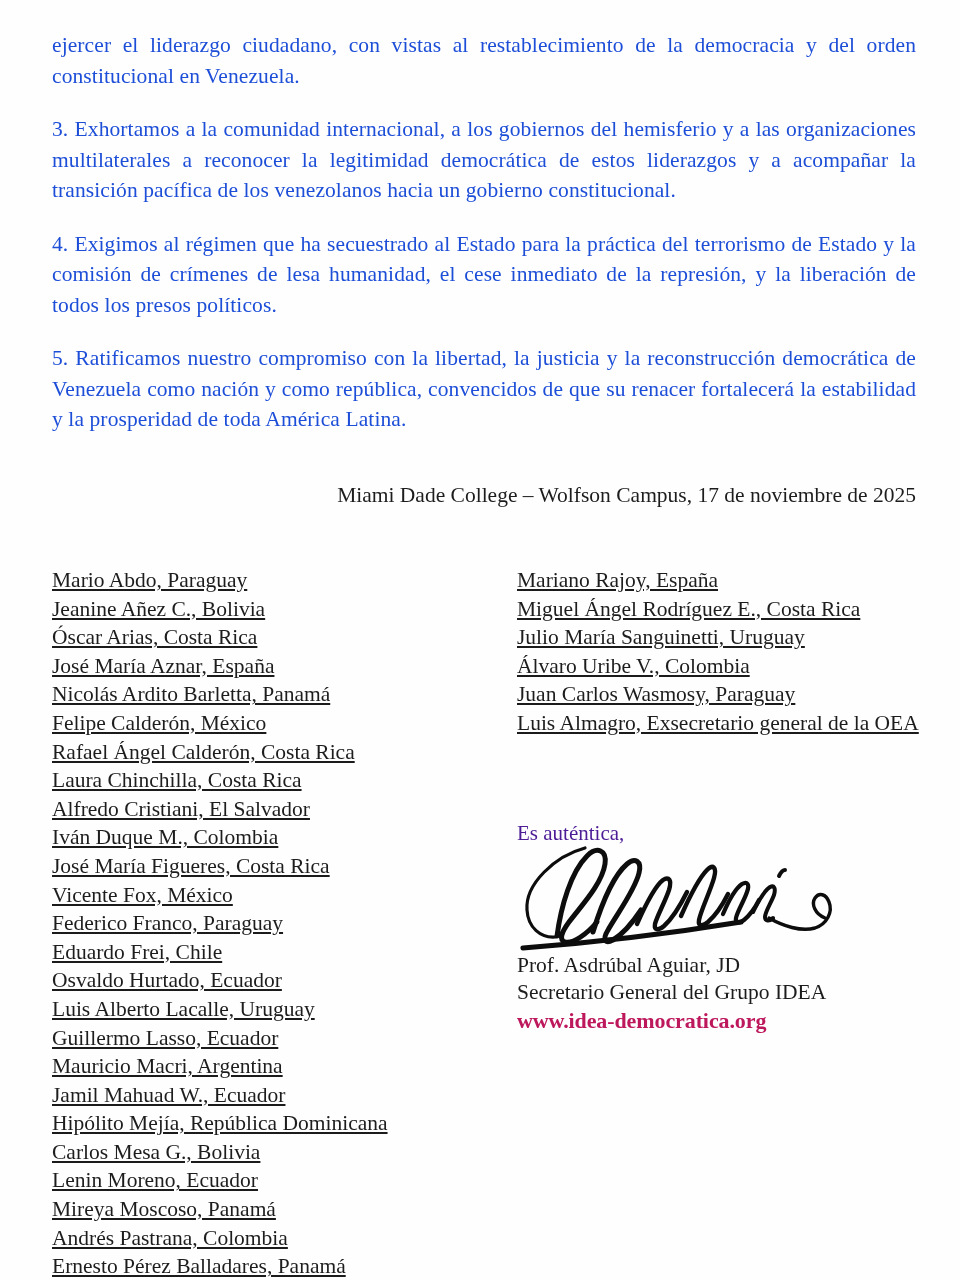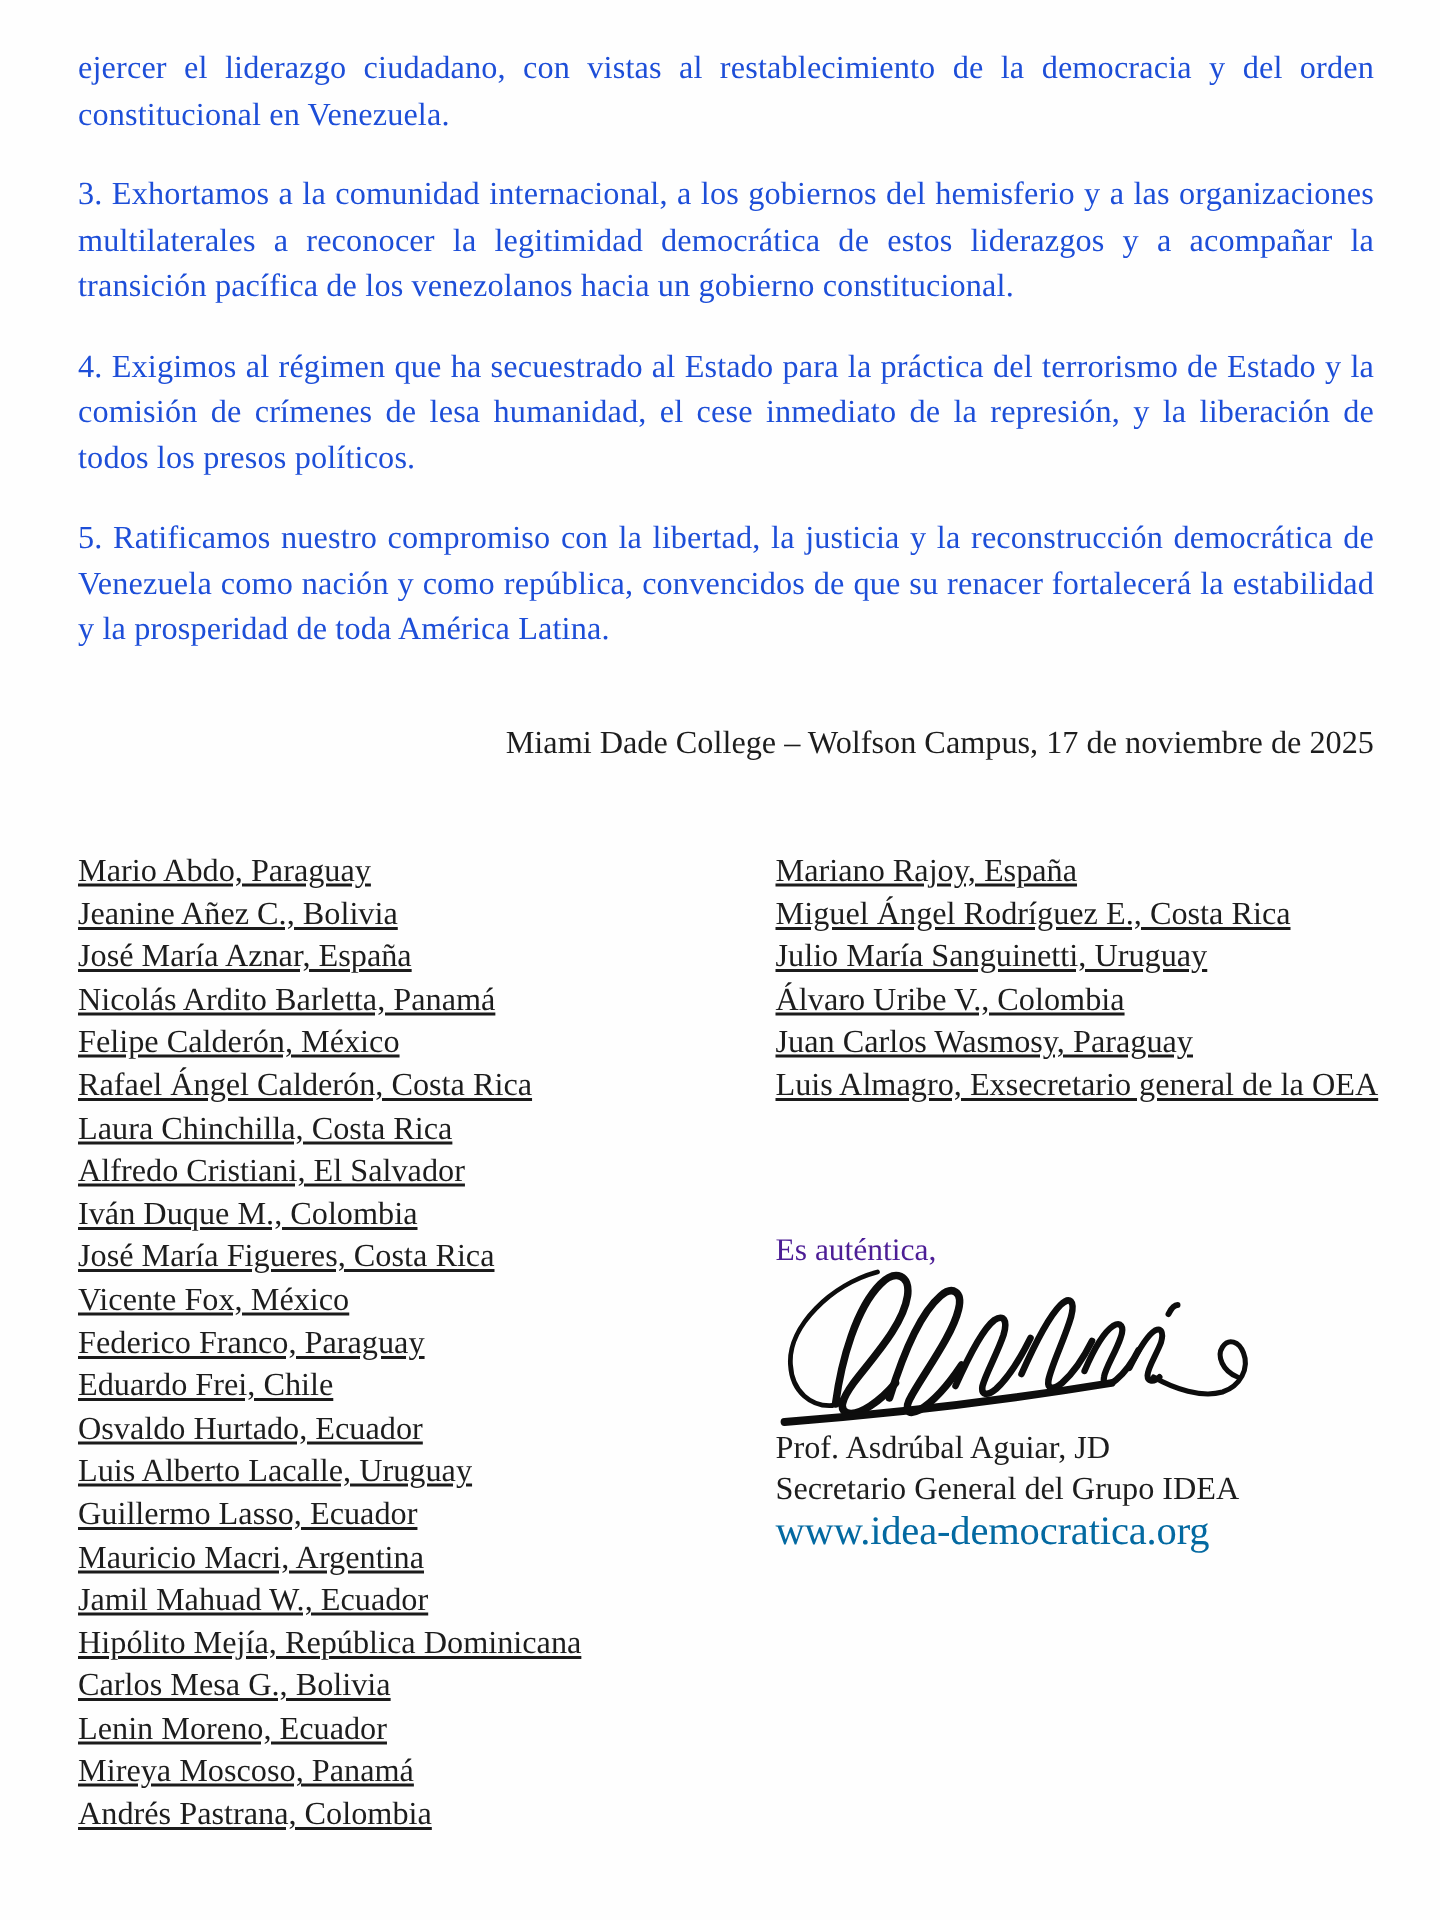--- a/index.html
+++ b/index.html
@@ -101,24 +101,24 @@
     display: block;
     margin: -6px 0 0 -2px;
   }
   .sig-name, .sig-role {
     font-size: 21.5px;
     line-height: 27px;
     color: #1d1d1d;
     white-space: nowrap;
   }
   .sig-url {
-    font-size: 27px;
+    font-size: 22px;
     line-height: 29px;
-    font-weight: normal;
-    color: #0369a1;
+    font-weight: bold;
+    color: #be185d;
     white-space: nowrap;
     letter-spacing: -0.1px;
   }
 </style>
 </head>
 <body>
 
 <div class="page">
 
   <div class="body-block">
@@ -129,20 +129,21 @@
   </div>
 
   <div class="dateline">Miami Dade College – Wolfson Campus, 17 de noviembre de 2025</div>
 
   <div class="signatories">
 
     <div class="sig-col left">
       <ul class="sig-list">
         <li class="sig-item">Mario Abdo, Paraguay</li>
         <li class="sig-item">Jeanine Añez C., Bolivia</li>
+        <li class="sig-item">Óscar Arias, Costa Rica</li>
         <li class="sig-item">José María Aznar, España</li>
         <li class="sig-item">Nicolás Ardito Barletta, Panamá</li>
         <li class="sig-item">Felipe Calderón, México</li>
         <li class="sig-item">Rafael Ángel Calderón, Costa Rica</li>
         <li class="sig-item">Laura Chinchilla, Costa Rica</li>
         <li class="sig-item">Alfredo Cristiani, El Salvador</li>
         <li class="sig-item">Iván Duque M., Colombia</li>
         <li class="sig-item">José María Figueres, Costa Rica</li>
         <li class="sig-item">Vicente Fox, México</li>
         <li class="sig-item">Federico Franco, Paraguay</li>
@@ -150,20 +151,21 @@
         <li class="sig-item">Osvaldo Hurtado, Ecuador</li>
         <li class="sig-item">Luis Alberto Lacalle, Uruguay</li>
         <li class="sig-item">Guillermo Lasso, Ecuador</li>
         <li class="sig-item">Mauricio Macri, Argentina</li>
         <li class="sig-item">Jamil Mahuad W., Ecuador</li>
         <li class="sig-item">Hipólito Mejía, República Dominicana</li>
         <li class="sig-item">Carlos Mesa G., Bolivia</li>
         <li class="sig-item">Lenin Moreno, Ecuador</li>
         <li class="sig-item">Mireya Moscoso, Panamá</li>
         <li class="sig-item">Andrés Pastrana, Colombia</li>
+        <li class="sig-item">Ernesto Pérez Balladares, Panamá</li>
 
       </ul>
     </div>
 
     <div class="sig-col right">
       <ul class="sig-list">
         <li class="sig-item">Mariano Rajoy, España</li>
         <li class="sig-item">Miguel Ángel Rodríguez E., Costa Rica</li>
         <li class="sig-item">Julio María Sanguinetti, Uruguay</li>
         <li class="sig-item">Álvaro Uribe V., Colombia</li>

